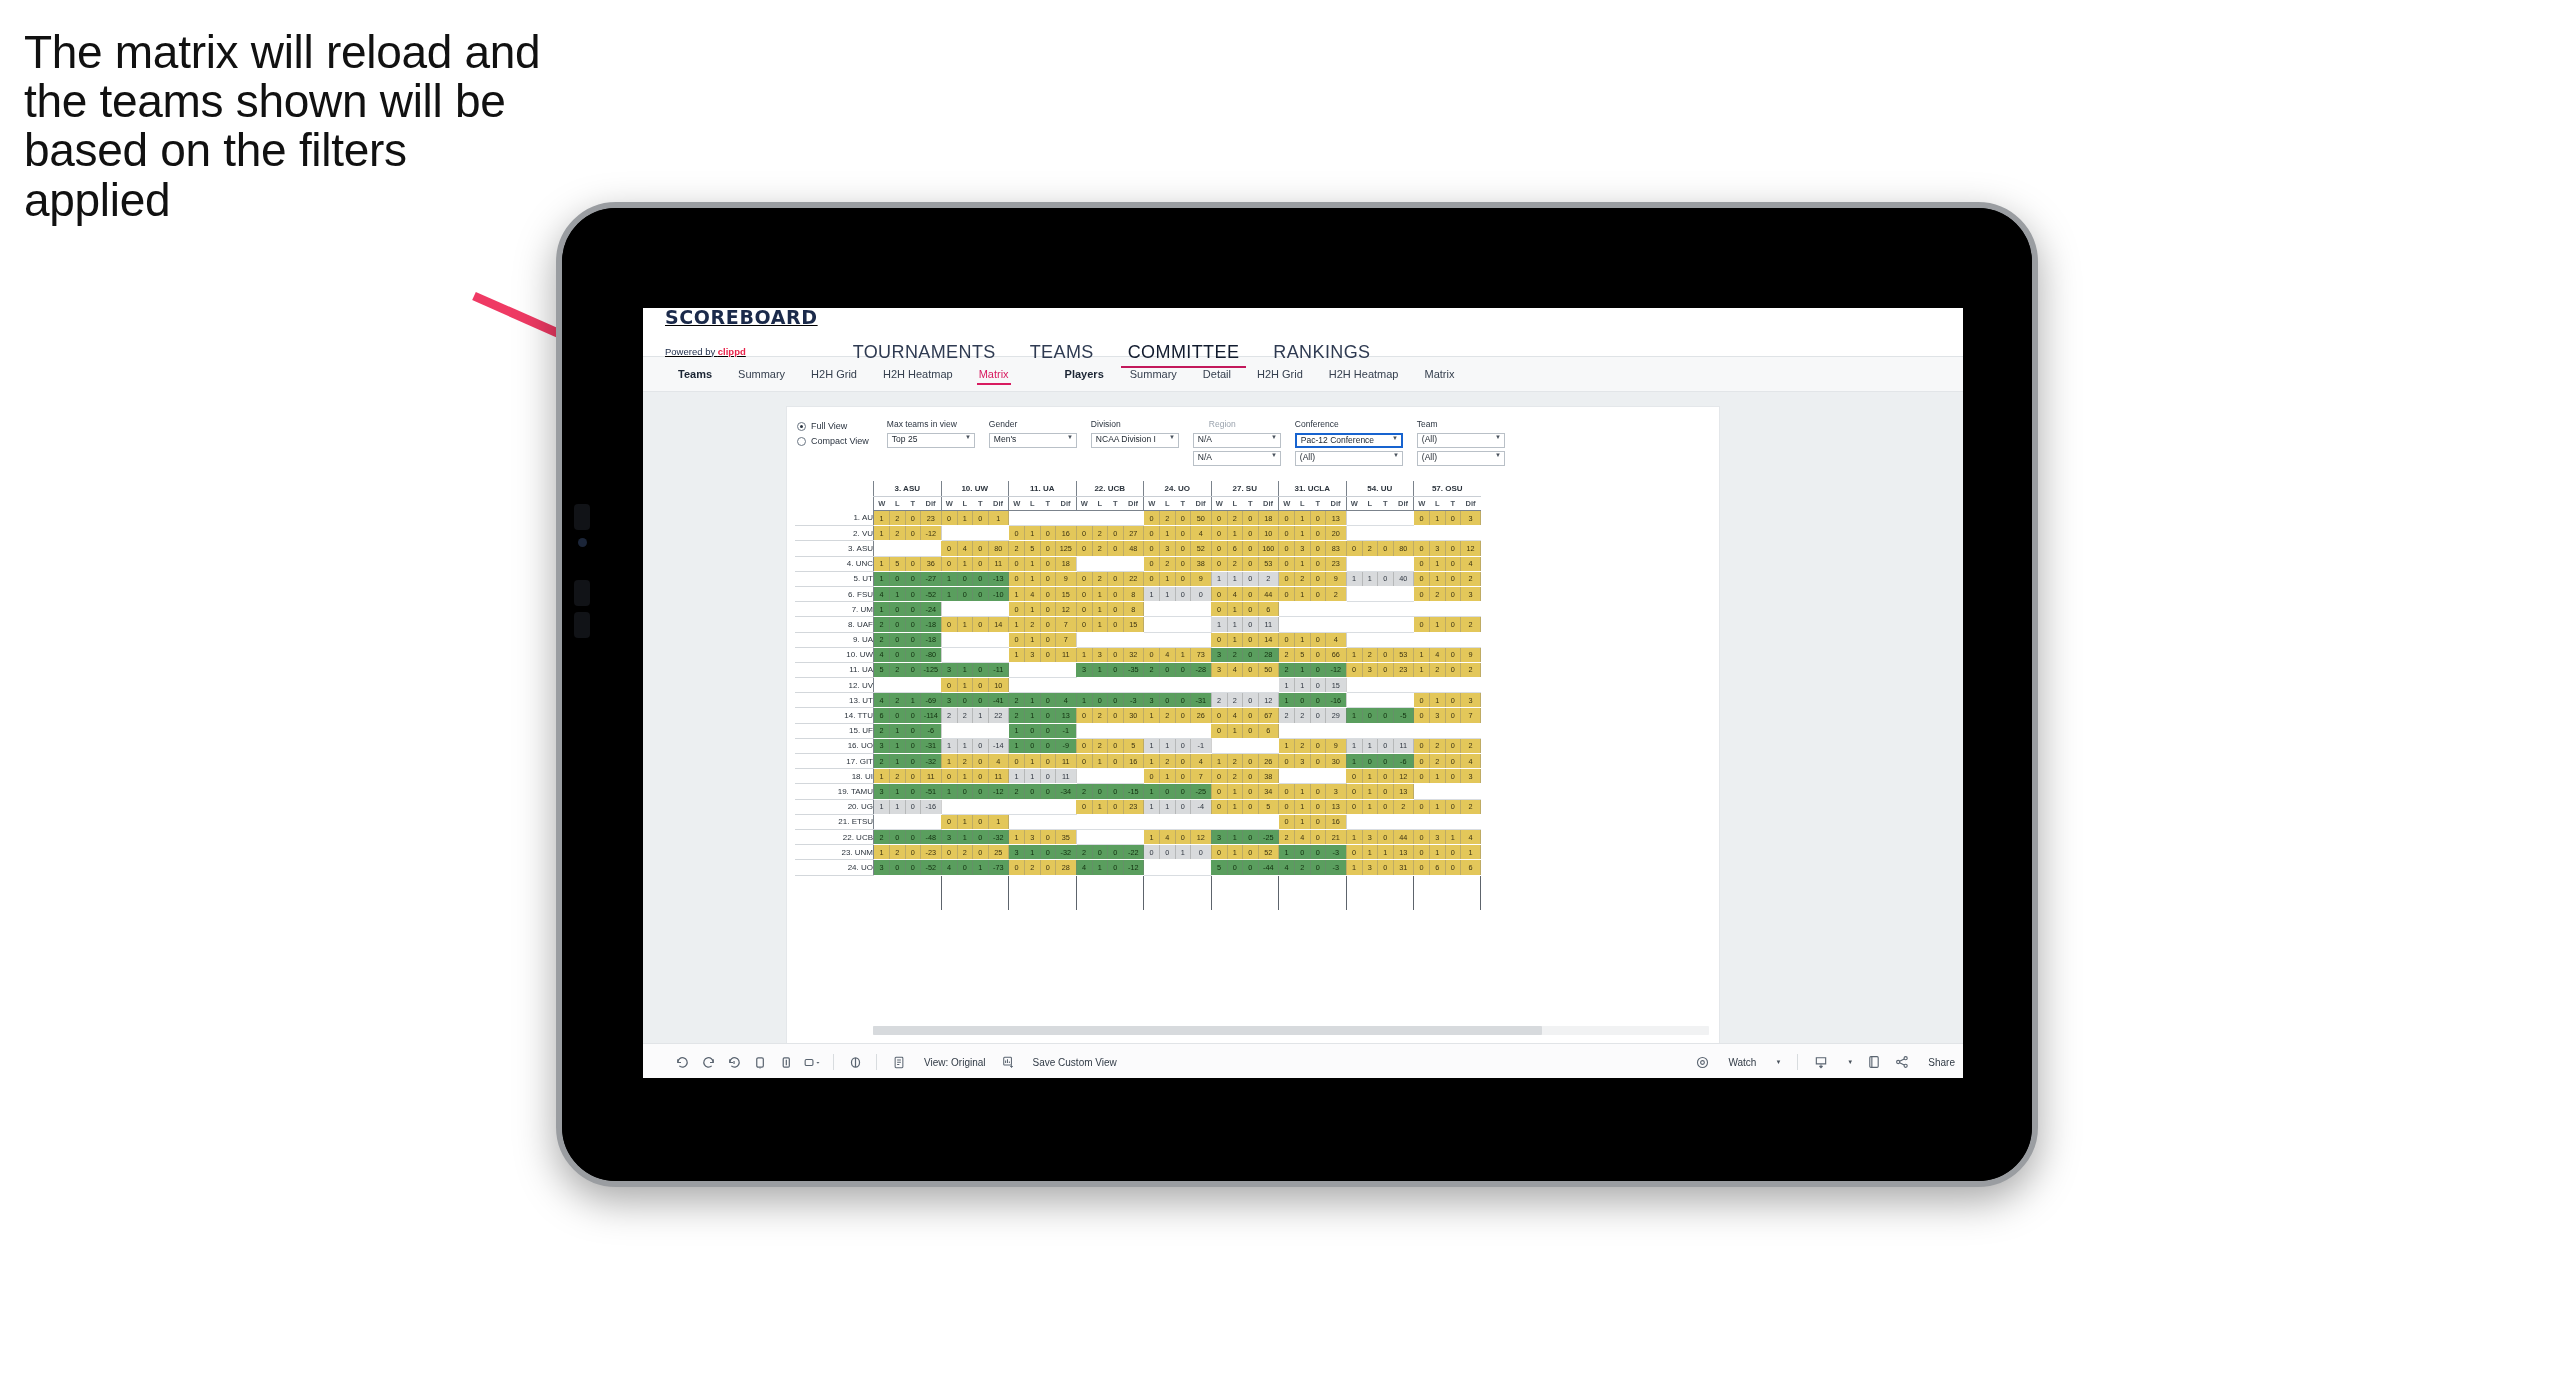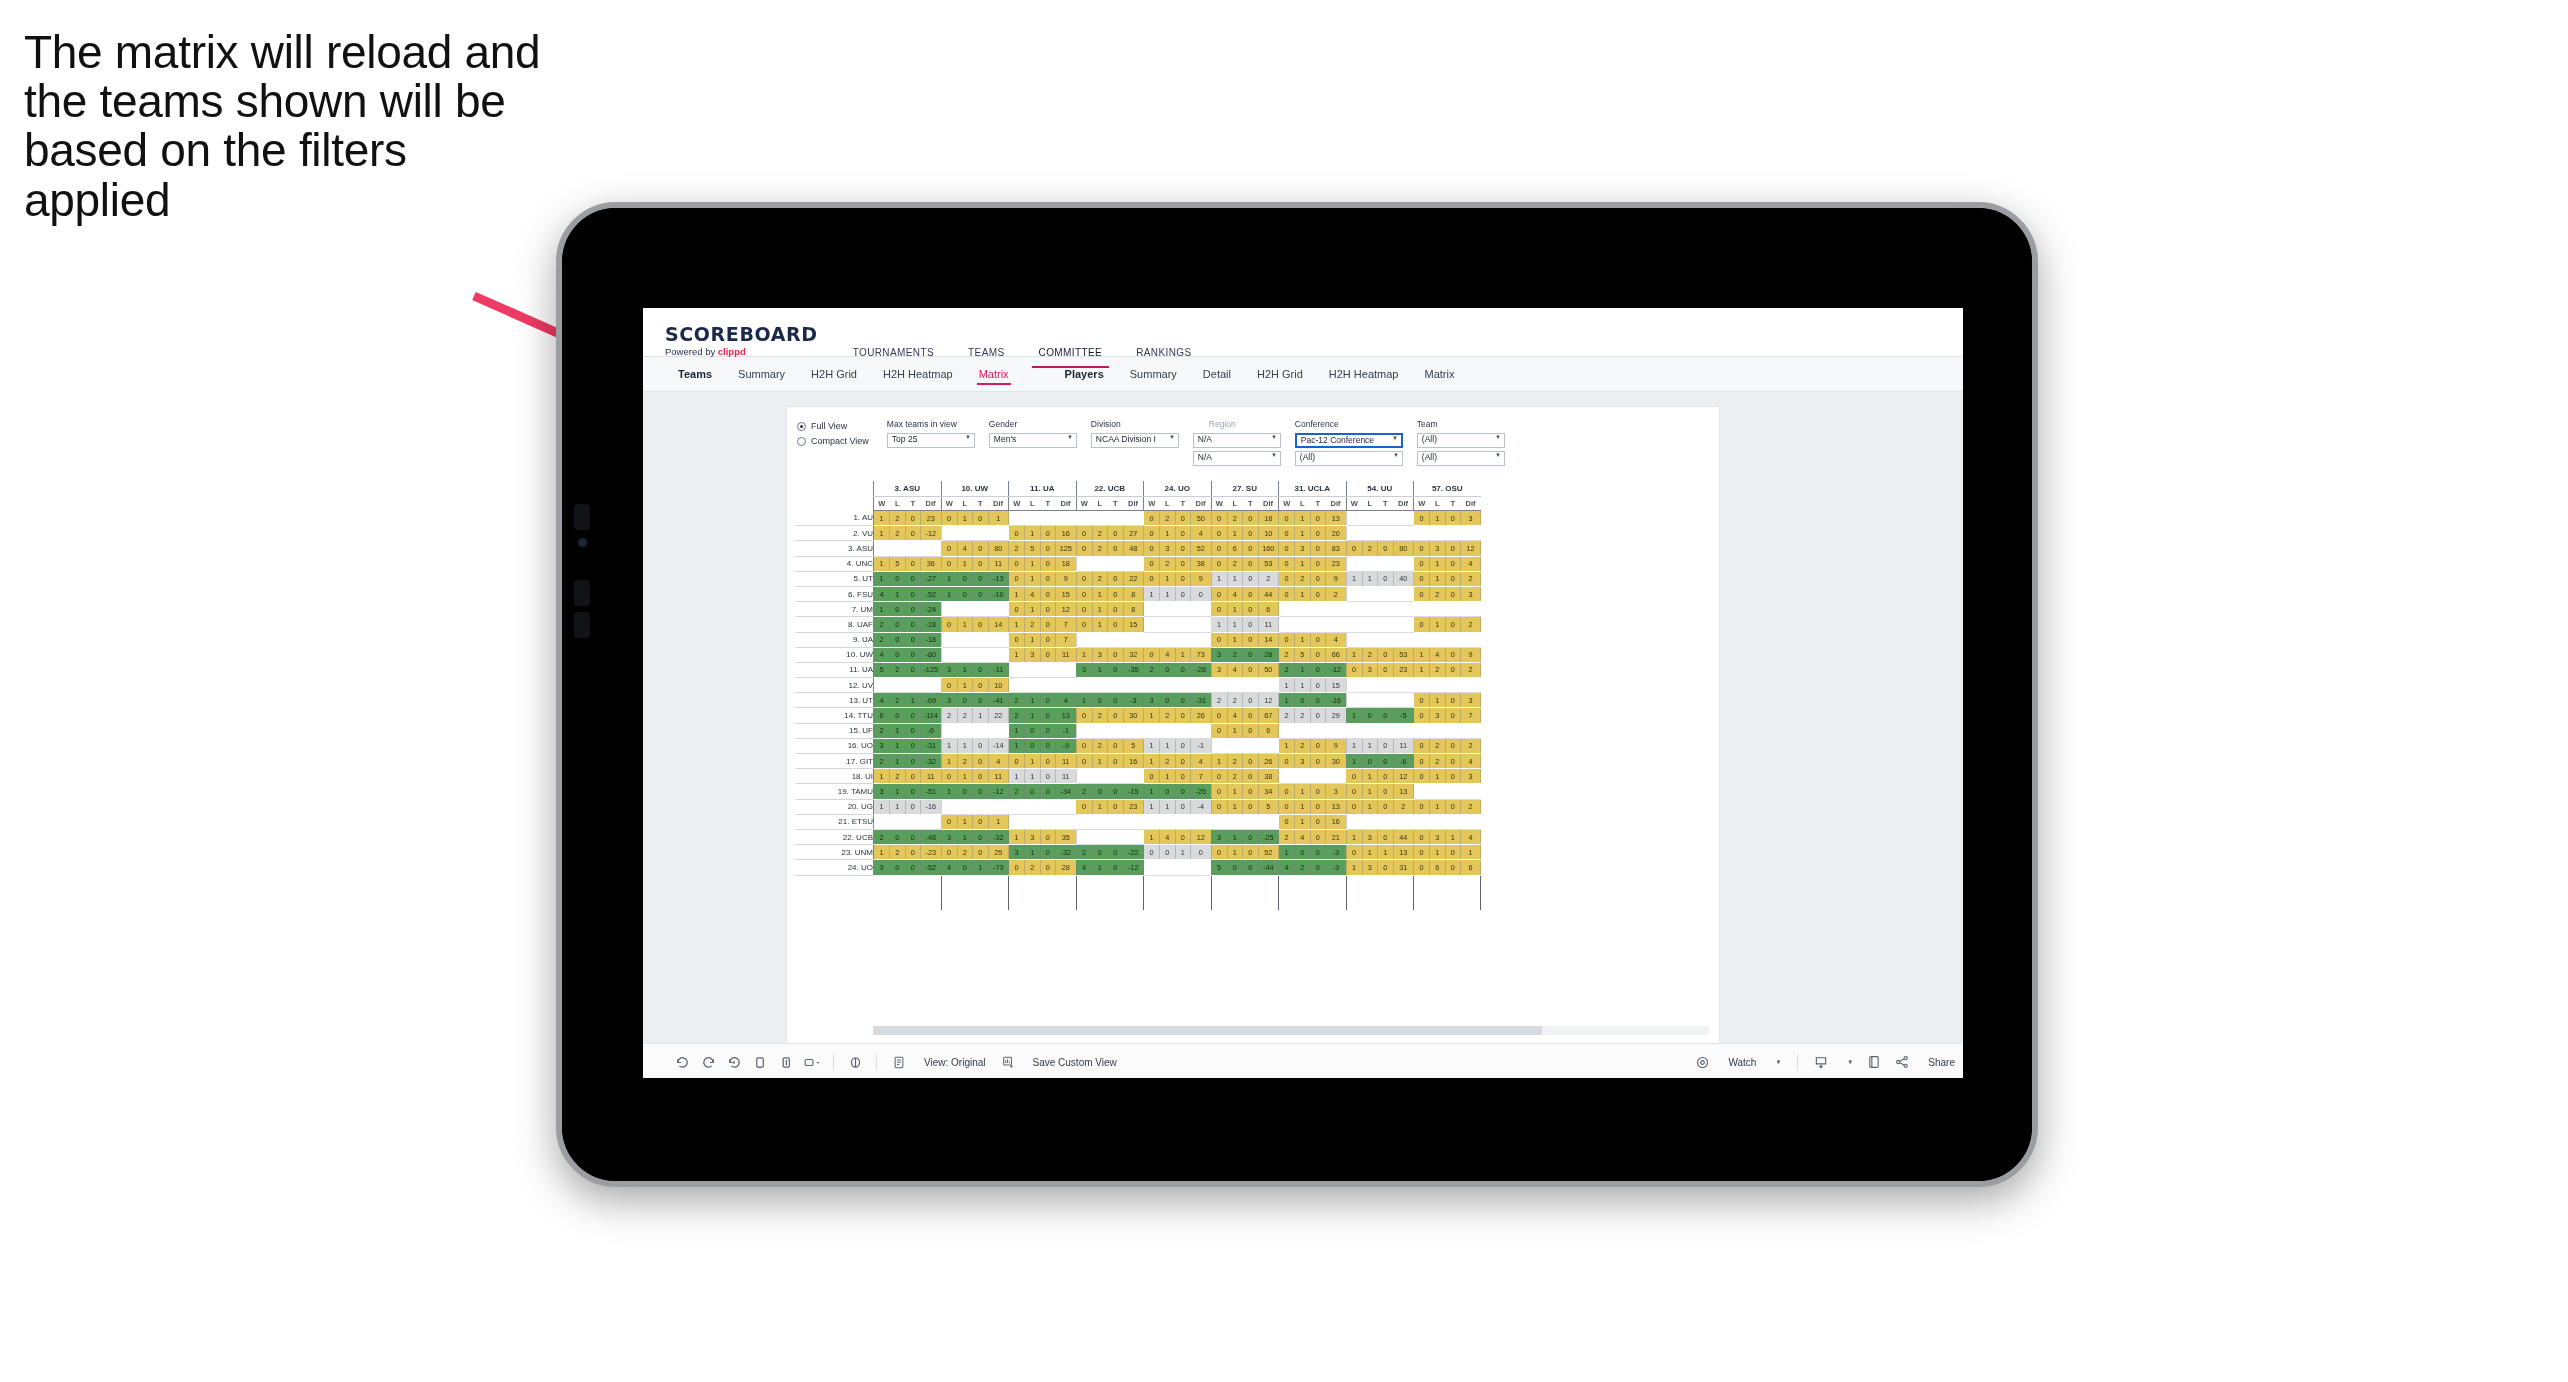--- a/index.html
+++ b/index.html
@@ -36,30 +36,30 @@
   .app{
     position:absolute;left:81px;top:100px;width:1320px;height:770px;
     background:#eceff1;overflow:hidden;
   }
 
   
   .navbar{
     height:48px;background:#ffffff;display:flex;align-items:stretch;
     border-bottom:1px solid #dfe3e6;
   }
-  .logo-wrap{display:flex;flex-direction:column;justify-content:flex-end;padding:0 18px 0 22px;}
+  .logo-wrap{display:flex;flex-direction:column;justify-content:space-between;padding:0 18px 0 22px;text-decoration:underline;}
   .logo-main{
     font-family:"DejaVu Sans", sans-serif;
     font-weight:bold;font-size:19px;letter-spacing:0.6px;color:#1b2a4a;line-height:1;
   }
   .logo-sub{font-size:9.5px;color:#22304c;margin-top:3px;line-height:1;}
   .logo-sub b{color:#e8234a;font-weight:bold;}
   .nav-items{display:flex;align-items:stretch;}
   .nav-item{
-    display:flex;align-items:center;padding:16px 17px;font-size:10px;color:#2f3b52;
+    display:flex;align-items:center;padding:16px 17px;font-size:18px;color:#2f3b52;
     letter-spacing:.4px;position:relative;cursor:pointer;margin-top:28px;
   }
   .nav-item.active{color:#111b2e;}
   .nav-item.active:after{
     content:"";position:absolute;left:10px;right:10px;bottom:0;height:2.5px;background:#c2185b;
   }
 
   
   .subbar{
     height:34px;background:#f7f8f9;display:flex;align-items:center;

